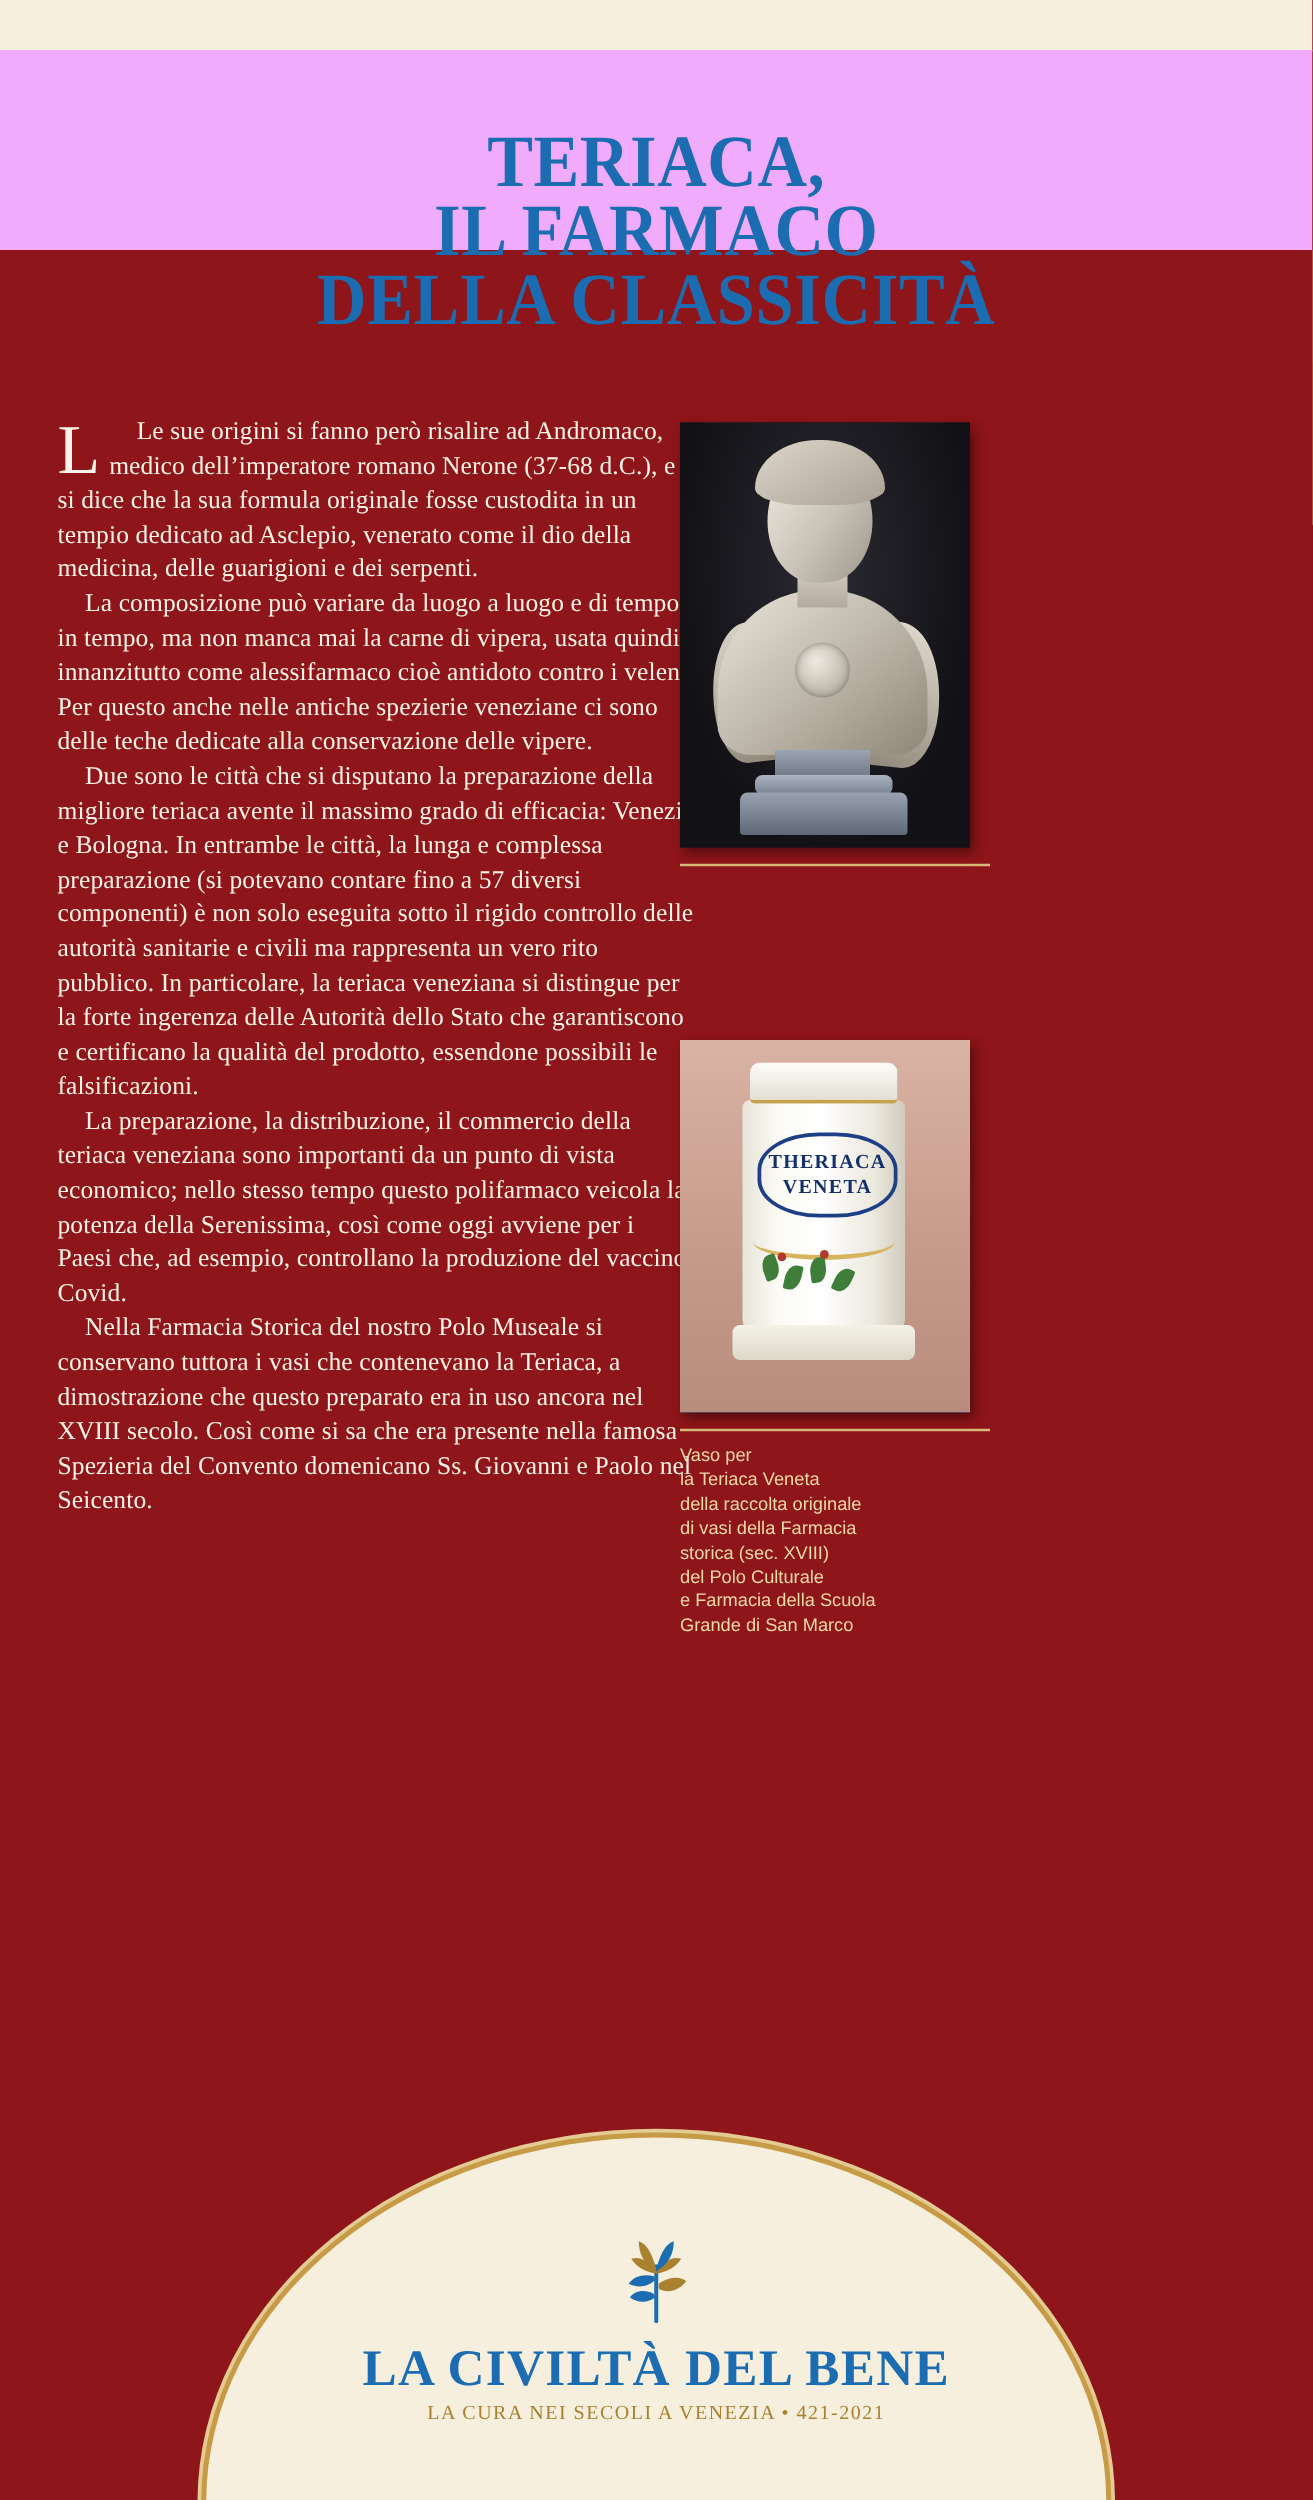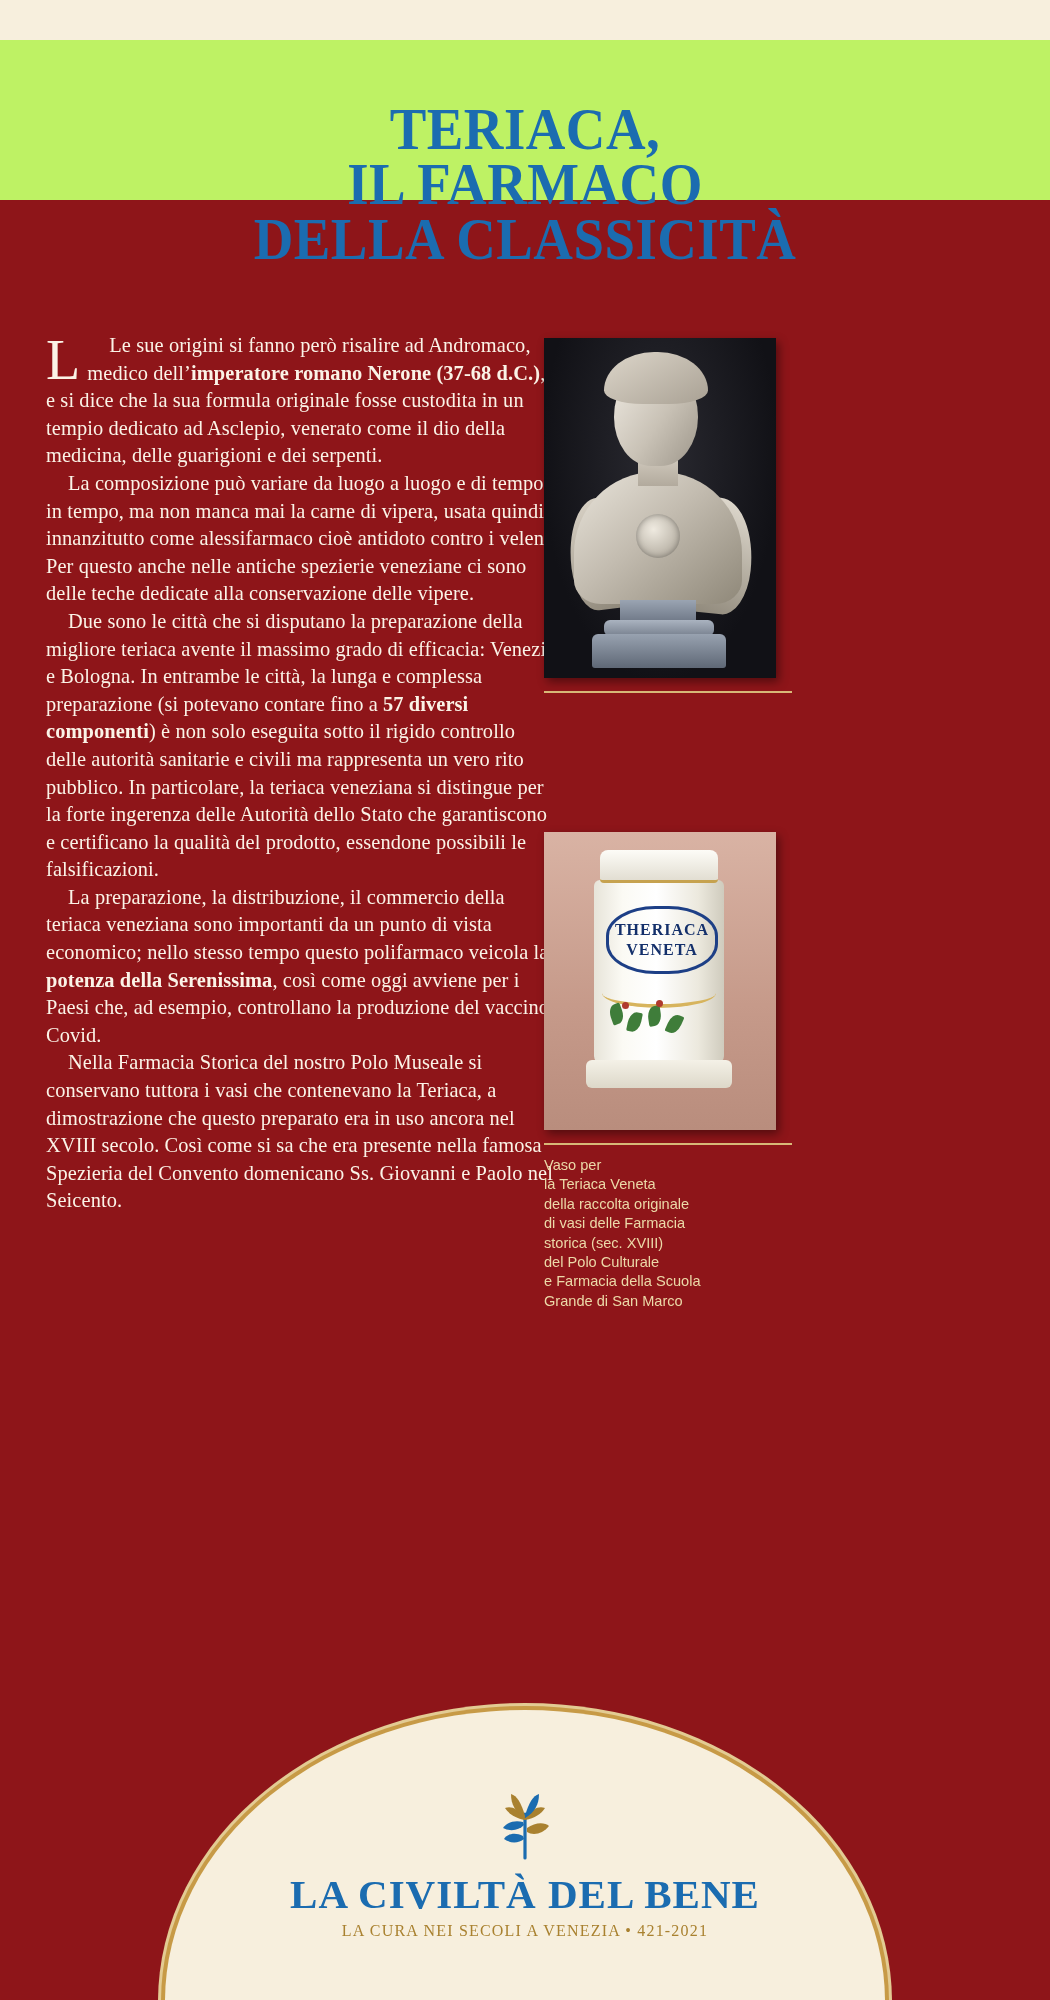--- a/index.html
+++ b/index.html
@@ -13,21 +13,21 @@
   .poster{position:absolute;inset:0;overflow:hidden;}
 
   
   .topstrip{
     position:absolute;left:0;top:0;width:1050px;height:40px;
     background:#f7efdd;
     border-bottom:1px solid #e2d5b6;
   }
   .header{
     position:absolute;left:0;top:40px;width:1050px;height:250px;
-    background:#bef264;
+    background:#f0abfc;
     overflow:hidden;
   }
   
   .curve-wrap{
     position:absolute;left:-60px;top:200px;width:1180px;height:220px;
     overflow:hidden;pointer-events:none;
   }
   .curve-red{
     position:absolute;left:-160px;top:-300px;
     width:1500px;height:640px;
@@ -80,21 +80,21 @@
   .bodytext p.first{text-indent:0;}
   .dropcap{
     float:left;
     font-family:"Liberation Serif", serif;
     font-size:56px;
     line-height:44px;
     padding:6px 7px 0 0;
     color:#fbf3e7;
     font-weight:400;
   }
-  .bodytext b{font-weight:700;}
+  .bodytext b{font-weight:400;}
 
   
   .fig{position:absolute;}
   .fig .frame{
     width:232px;
     background:#16161c;
     box-shadow:3px 4px 9px rgba(0,0,0,.42);
     overflow:hidden;position:relative;
   }
   .rule{
@@ -318,21 +318,21 @@
           <div class="berry a"></div>
           <div class="berry b"></div>
           <div class="foot"></div>
         </div>
       </div>
       <div class="rule"></div>
       <div class="cap">
         <div>Vaso per</div>
         <div>la Teriaca Veneta</div>
         <div>della raccolta originale</div>
-        <div>di vasi delle Farmacia</div>
+        <div>di vasi della Farmacia</div>
         <div>storica (sec. XVIII)</div>
         <div>del Polo Culturale</div>
         <div>e Farmacia della Scuola</div>
         <div>Grande di San Marco</div>
       </div>
     </div>
 
   </div>
 
   <div class="footer">

